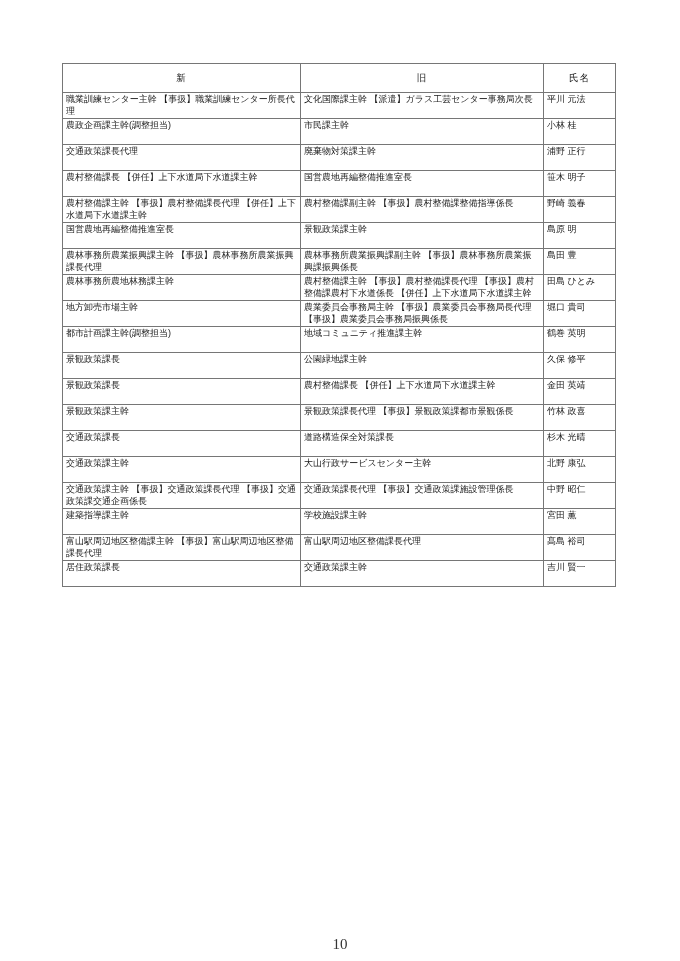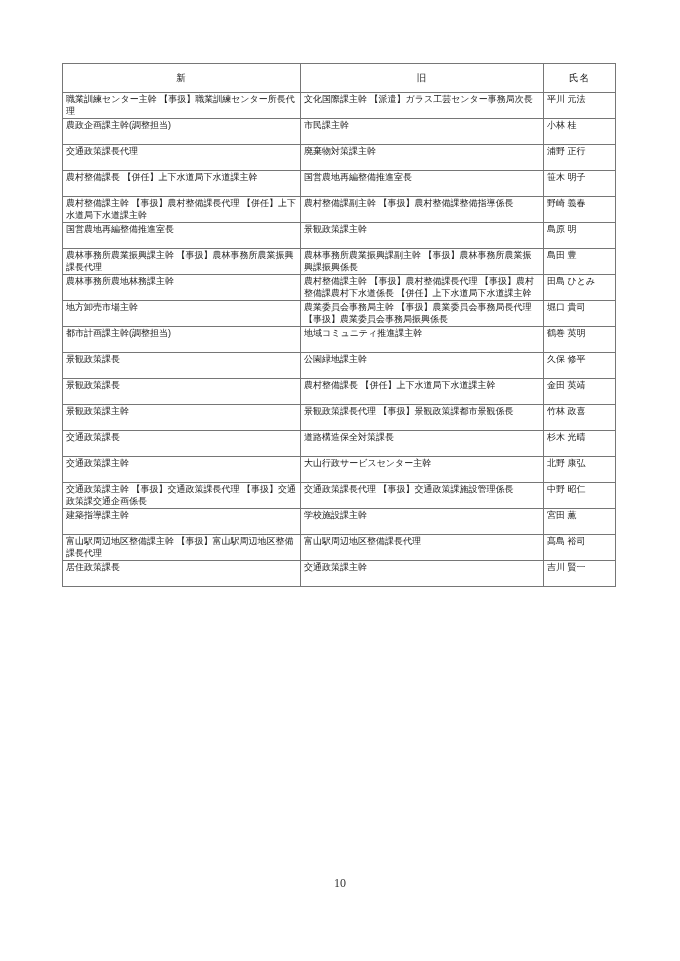--- a/index.html
+++ b/index.html
@@ -54,25 +54,25 @@
     font-size: 9px;
     line-height: 11.5px;
     text-align: left;
     vertical-align: top;
     padding: 1px 3px 0 3px;
     overflow: hidden;
     word-break: break-all;
   }
   .page-number {
     position: absolute;
-    top: 876px;
+    top: 936px;
     left: 0;
     width: 100%;
     text-align: center;
-    font-size: 12px;
+    font-size: 15px;
     font-family: "Liberation Serif", "DejaVu Serif", serif;
     color: #333333;
   }
 </style>
 </head>
 <body>
 
 <div class="sheet">
 
   <table class="personnel-table">

